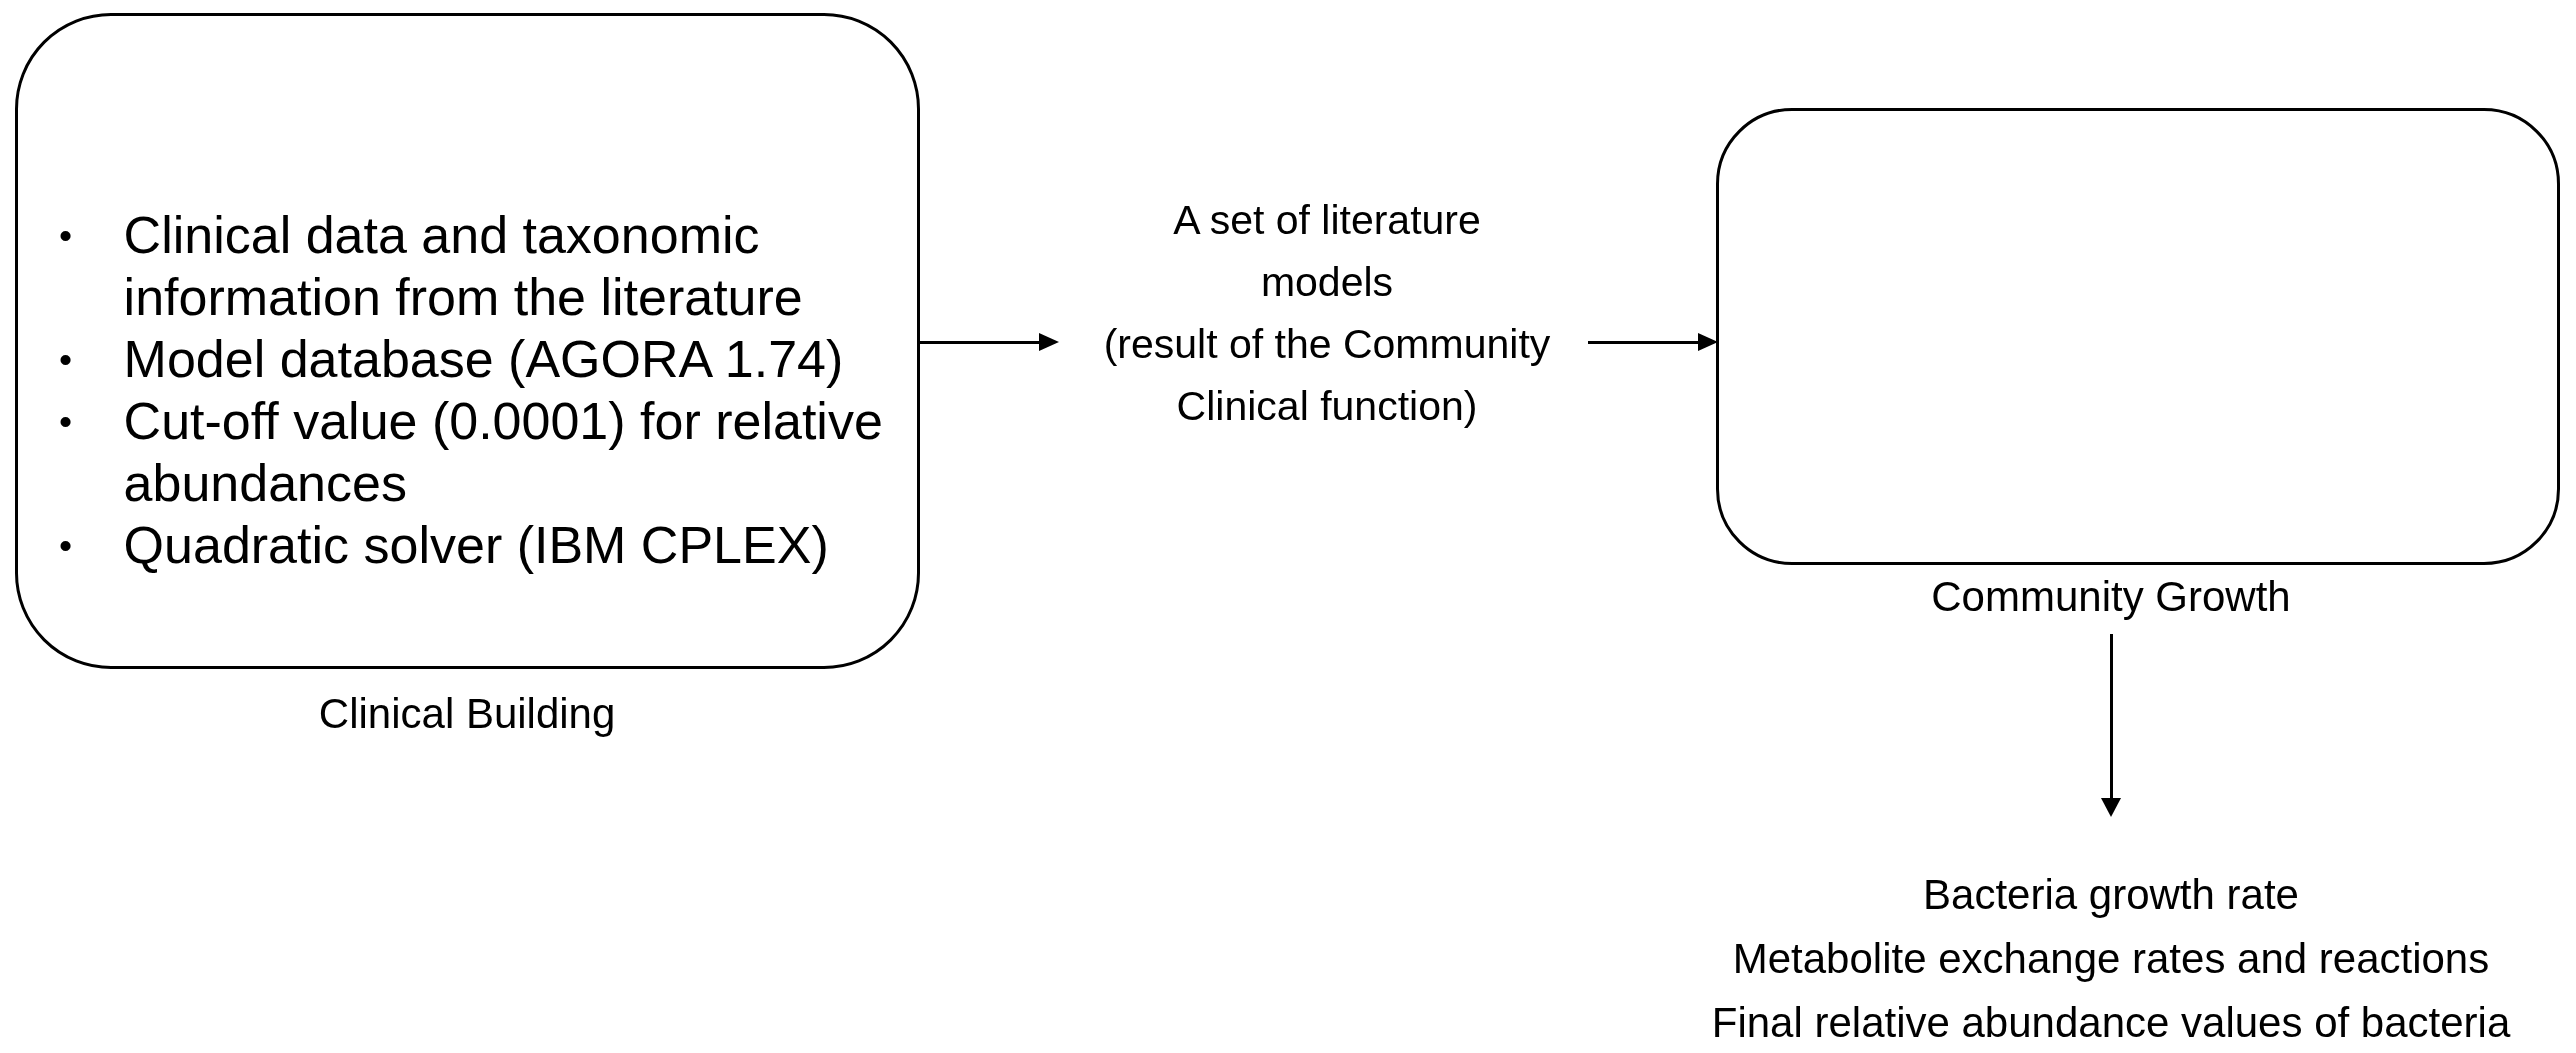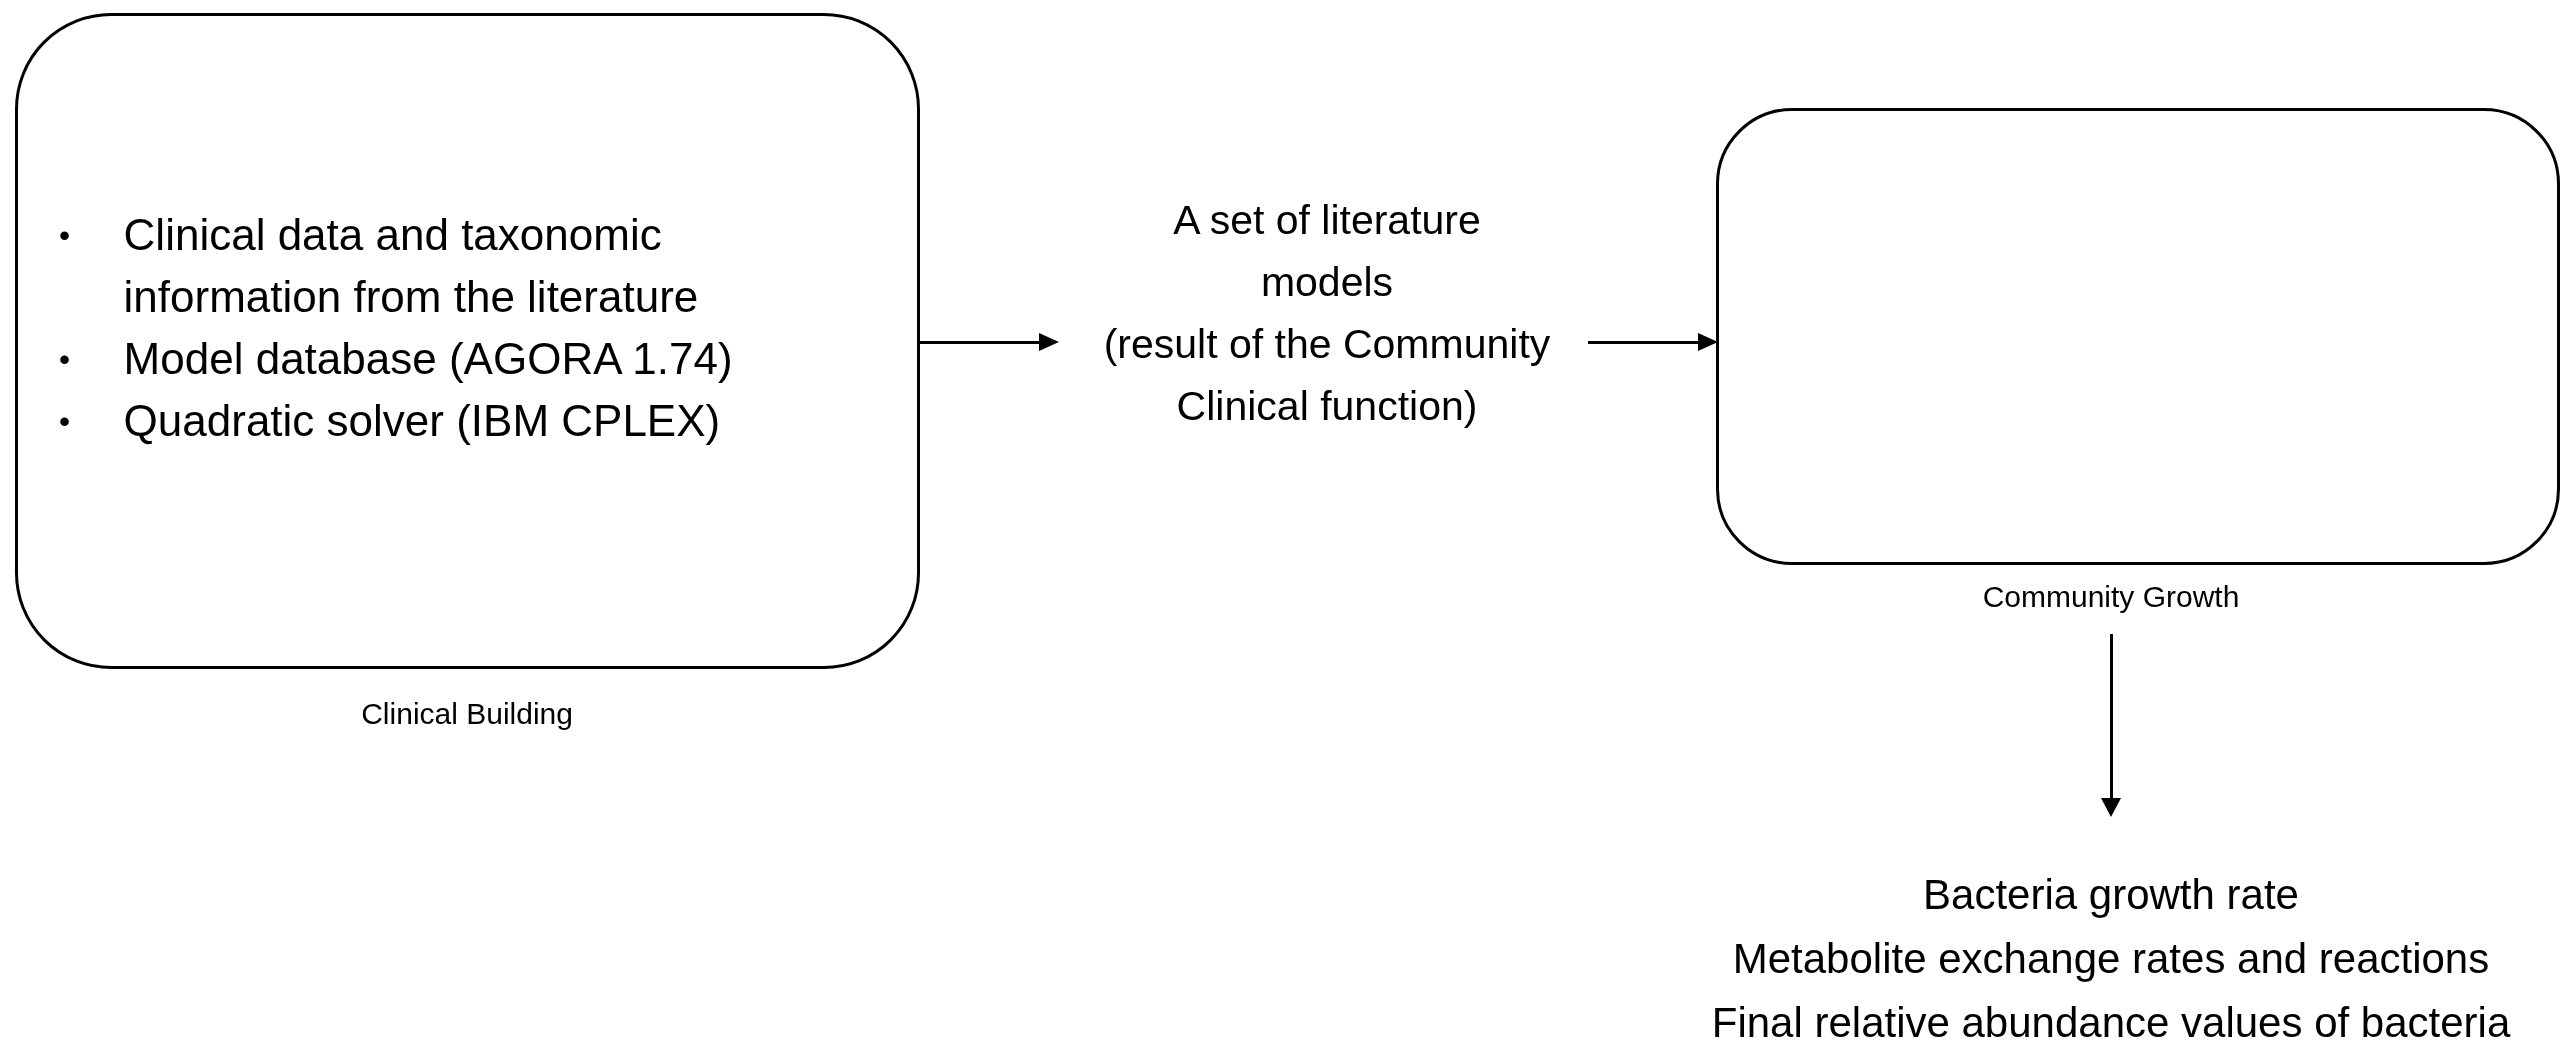--- a/index.html
+++ b/index.html
@@ -30,21 +30,21 @@
   #right-box {
     left: 1716px; top: 108px;
     width: 844px; height: 457px;
     border-radius: 76px;
   }
 
   
   .bullets {
     position: absolute;
     list-style: none;
-    font-size: 44px;
+    font-size: 52px;
     line-height: 62px;
     color: #000000;
   }
   #left-bullets {
     left: 36px; top: 188px;
     width: 830px;
   }
   .bullets li {
     position: relative;
     padding-left: 70px;
@@ -53,21 +53,21 @@
     content: "\2022";
     position: absolute;
     left: 5.3px; top: 0;
     font-size: 0.72em;
     line-height: 62px;
   }
 
   
   .box-caption {
     position: absolute;
-    font-size: 30px;
+    font-size: 42px;
     line-height: 56px;
     text-align: center;
     white-space: nowrap;
   }
   #left-caption  { left: 14.6px;   top: 686px; width: 905px; }
   #right-caption { left: 1716px; top: 569px;  width: 790px; }
 
   
   #middle-text {
     position: absolute;
@@ -123,20 +123,21 @@
 </style>
 </head>
 <body>
 
 <div id="stage">
 
   <div id="left-box" class="flow-box">
     <ul id="left-bullets" class="bullets">
       <li><span>Clinical data and taxonomic information from the literature</span></li>
       <li><span>Model database (AGORA 1.74)</span></li>
+      <li><span>Cut-off value (0.0001) for relative abundances</span></li>
       <li><span>Quadratic solver (IBM CPLEX)</span></li>
     </ul>
   </div>
   <div id="left-caption" class="box-caption">Clinical Building</div>
 
   <div>
     <div id="arrow1-line" class="arrow-line-h"></div>
     <div id="arrow1-head" class="arrow-head-right"></div>
   </div>
 

